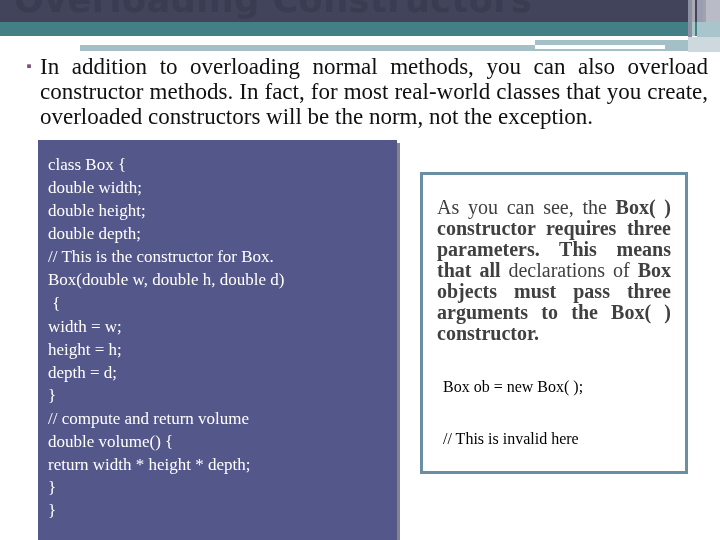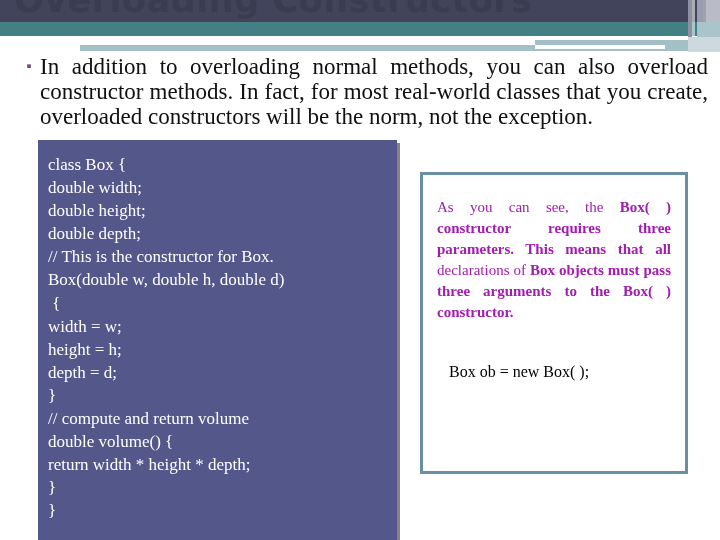--- a/index.html
+++ b/index.html
@@ -171,33 +171,33 @@
     height: 302px;
     border: 3px solid #6a8fa3;
     background: #ffffff;
     box-sizing: border-box;
     overflow: hidden;
   }
   .note-inner {
     padding: 22px 14px 0 14px;
   }
   .note-para {
-    font-size: 15px;
+    font-size: 20px;
     line-height: 21px;
-    color: #a21caf;
+    color: #404040;
     text-align: justify;
     text-justify: inter-word;
     margin: 0;
   }
   .note-para b { font-weight: bold; }
   .note-line {
     font-size: 16px;
     line-height: 21px;
     color: #000000;
-    margin: 12px;
+    margin: 6px;
     white-space: pre;
   }
   .gap-lg { height: 26px; }
   .gap-md { height: 19px; }
 </style>
 </head>
 <body>
 
 <div id="slide-header">
   <div class="band-navy"></div>
@@ -242,14 +242,15 @@
 }
 }</div>
 </div>
 
 <div id="note-box">
   <div class="note-inner">
     <p class="note-para"><span>As you can see, the </span><b>Box( ) constructor requires three parameters. This means that all</b><span> declarations of </span><b>Box objects must pass three arguments to the Box( ) constructor.</b></p>
     <div class="gap-lg"></div>
     <p class="note-line">Box ob = new Box( );</p>
     <div class="gap-md"></div>
+    <p class="note-line">// This is invalid here</p>
   </div>
 </div>
 
 </body></html>

